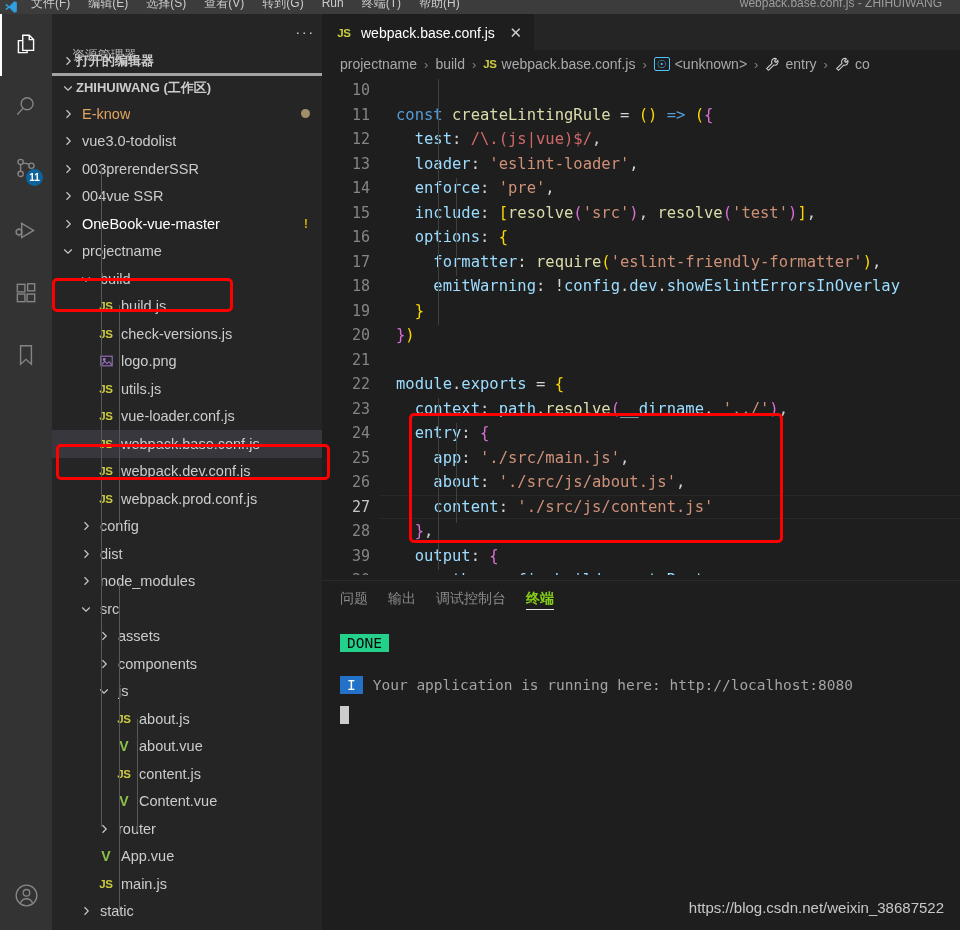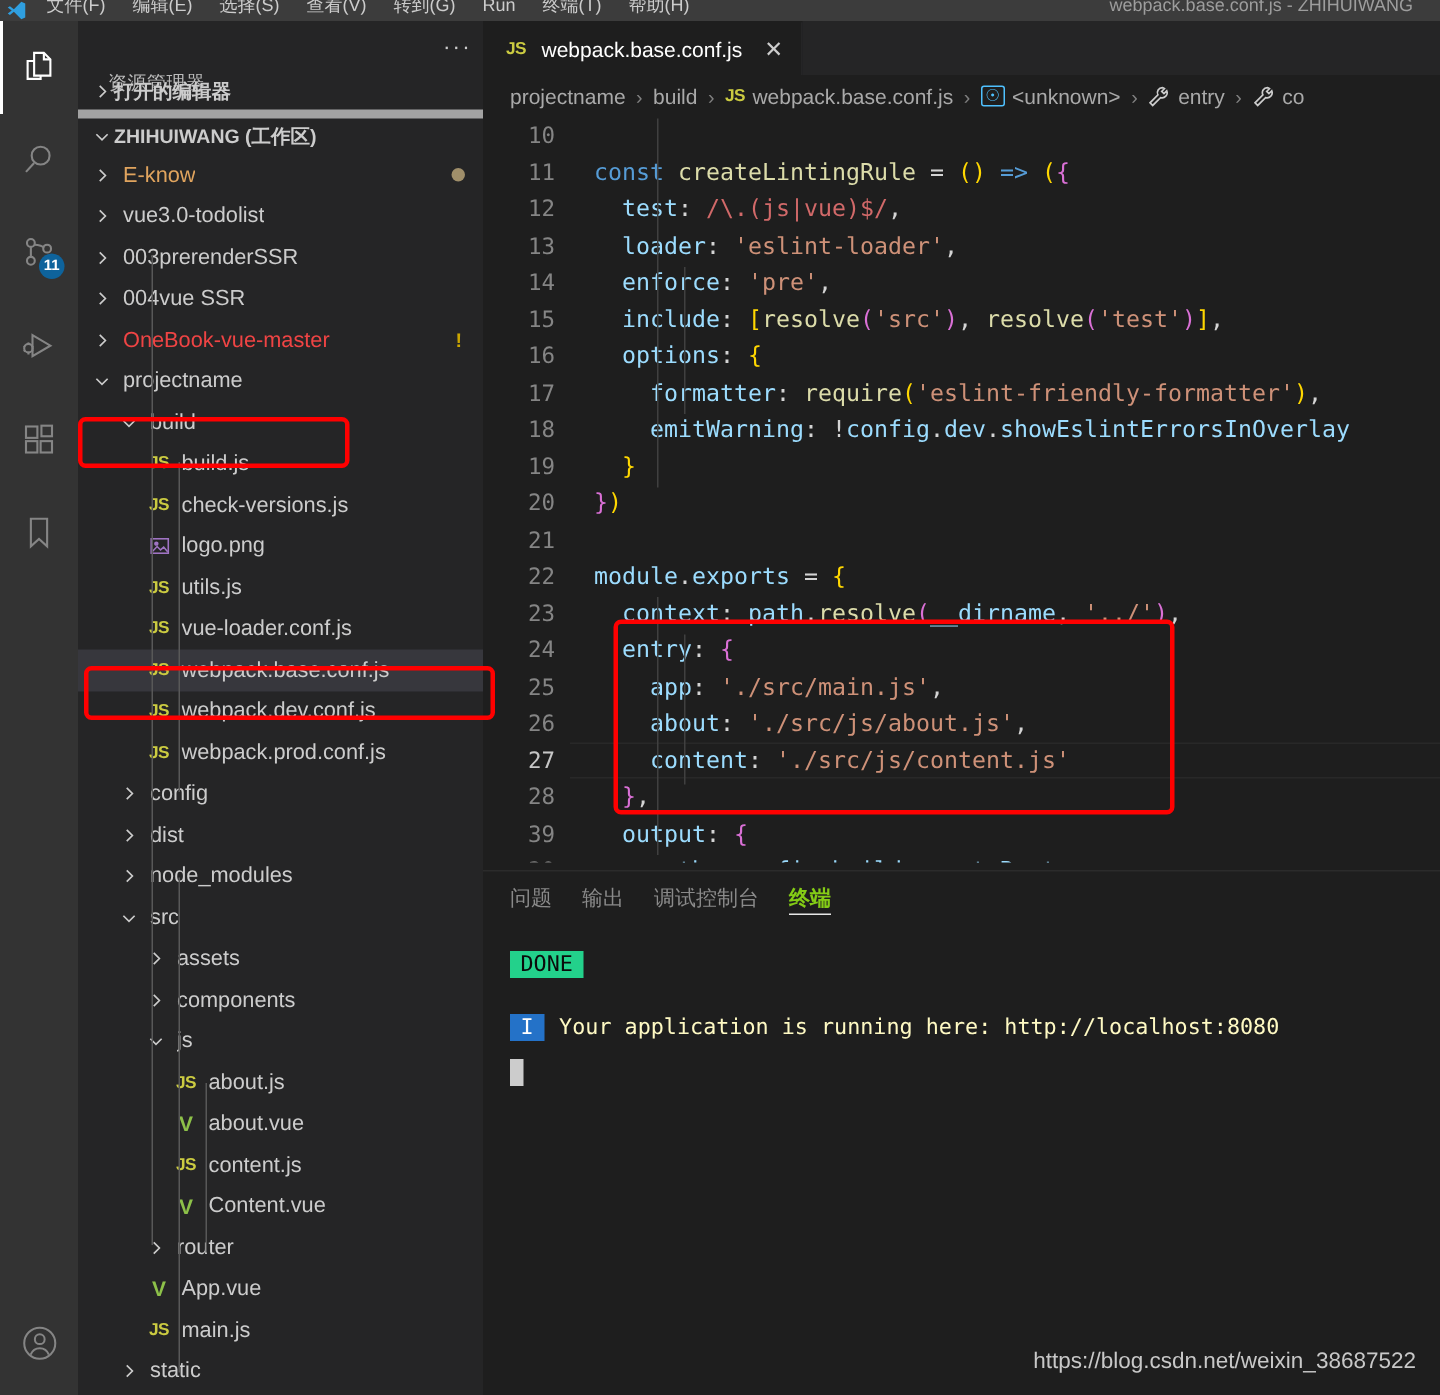--- a/index.html
+++ b/index.html
@@ -111,21 +111,21 @@
     letter-spacing: 1.5px;
   }
   .section-row {
     height: 24px;
     display: flex; align-items: center;
     padding-left: 8px;
     color: #cccccc;
     font-size: 13px;
     font-weight: bold;
   }
-  .section-row.borderline { border-top: 6px solid #a3a3a3; }
+  .section-row.borderline { border-top: 3px solid #a3a3a3; }
   .twisty {
     width: 16px; height: 16px;
     display: flex; align-items: center; justify-content: center;
     flex: 0 0 auto;
     color: #cccccc;
   }
   .tree { position: relative; }
   .tree-row {
     height: 27.5px;
     display: flex; align-items: center;
@@ -315,21 +315,21 @@
     font-weight: normal;
     margin-right: 10px;
   }
   .tag-info {
     background: #2472c8;
     color: #ffffff;
     padding: 1px 7px;
     margin-right: 10px;
   }
   .term-green { color: #23d18b; }
-  .term-white { color: #fef9c3; }
+  .term-white { color: #a3a3a3; }
   .term-cursor {
     width: 9px; height: 18px;
     background: #cccccc;
     display: inline-block;
   }
   .watermark {
     position: absolute;
     right: 16px; bottom: 14px;
     color: #c8c8c8;
     font-size: 15px;
@@ -504,21 +504,21 @@
           <span style="width: 6px;"></span>
           <span class="label">004vue SSR</span>
         </div>
         <div class="tree-row" style="padding-left: 8px;">
           <span class="twisty" style="color: rgb(204, 204, 204);">
             <svg width="12" height="12" viewBox="0 0 16 16" fill="none" stroke="currentColor" stroke-width="1.5">
               <path d="M6 3l5 5-5 5"></path>
             </svg>
           </span>
           <span style="width: 6px;"></span>
-          <span class="label" style="color: #ef4444;">OneBook-vue-master</span>
+          <span class="label" style="color: #ffffff;">OneBook-vue-master</span>
           <span class="suffix warn-mark">!</span>
         </div>
         <div class="tree-row" style="padding-left: 8px;">
           <span class="twisty" style="color: rgb(204, 204, 204);">
             <svg width="12" height="12" viewBox="0 0 16 16" fill="none" stroke="currentColor" stroke-width="1.5">
               <path d="M3 6l5 5 5-5"></path>
             </svg>
           </span>
           <span style="width: 6px;"></span>
           <span class="label">projectname</span>

